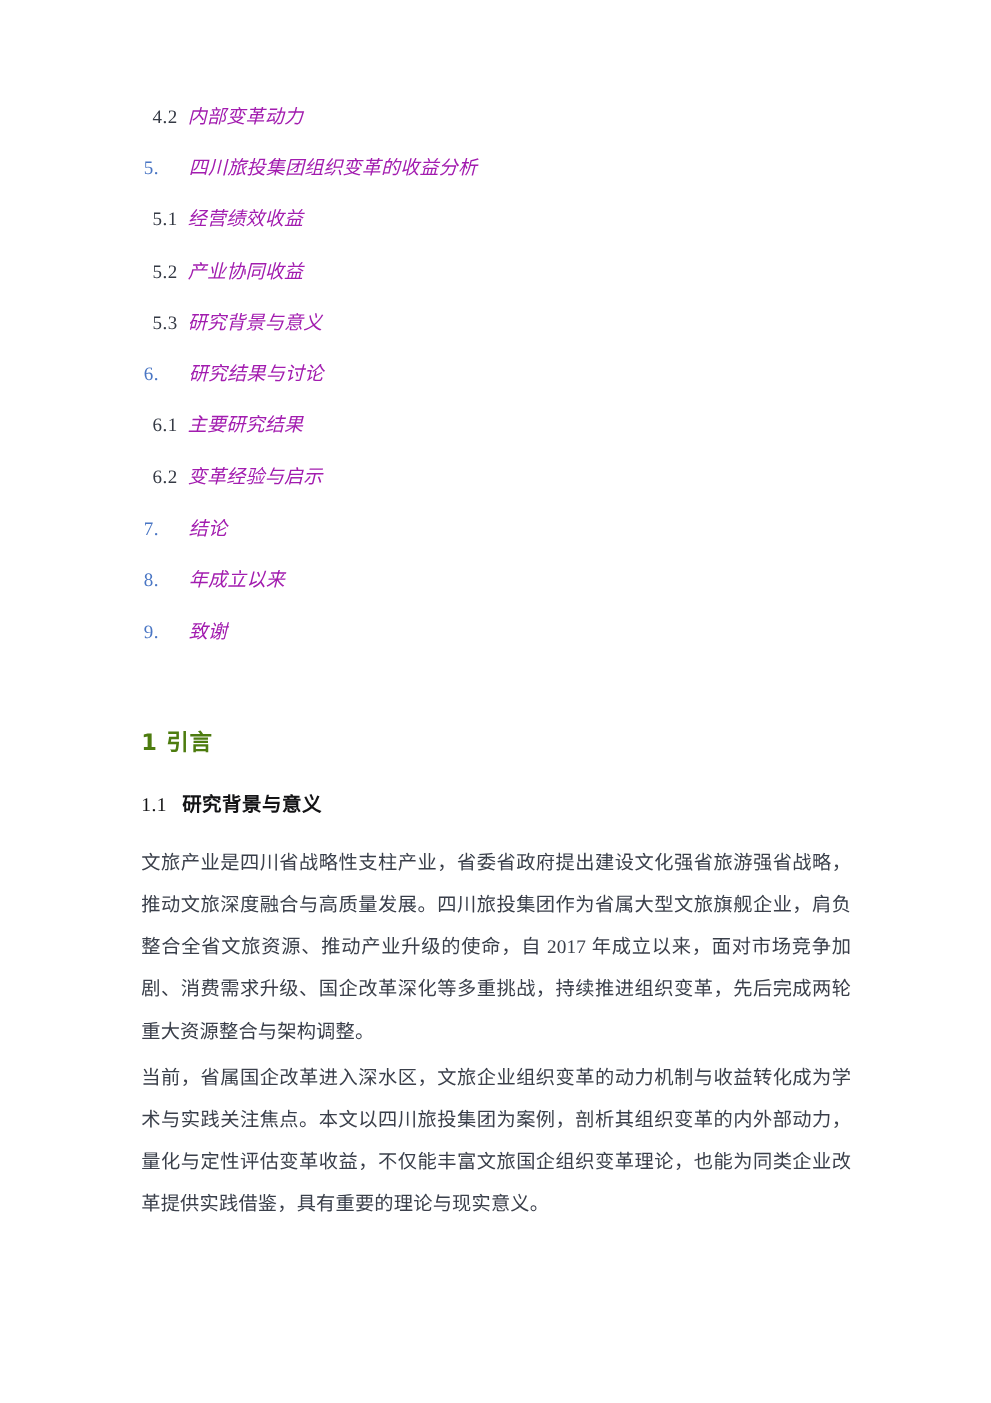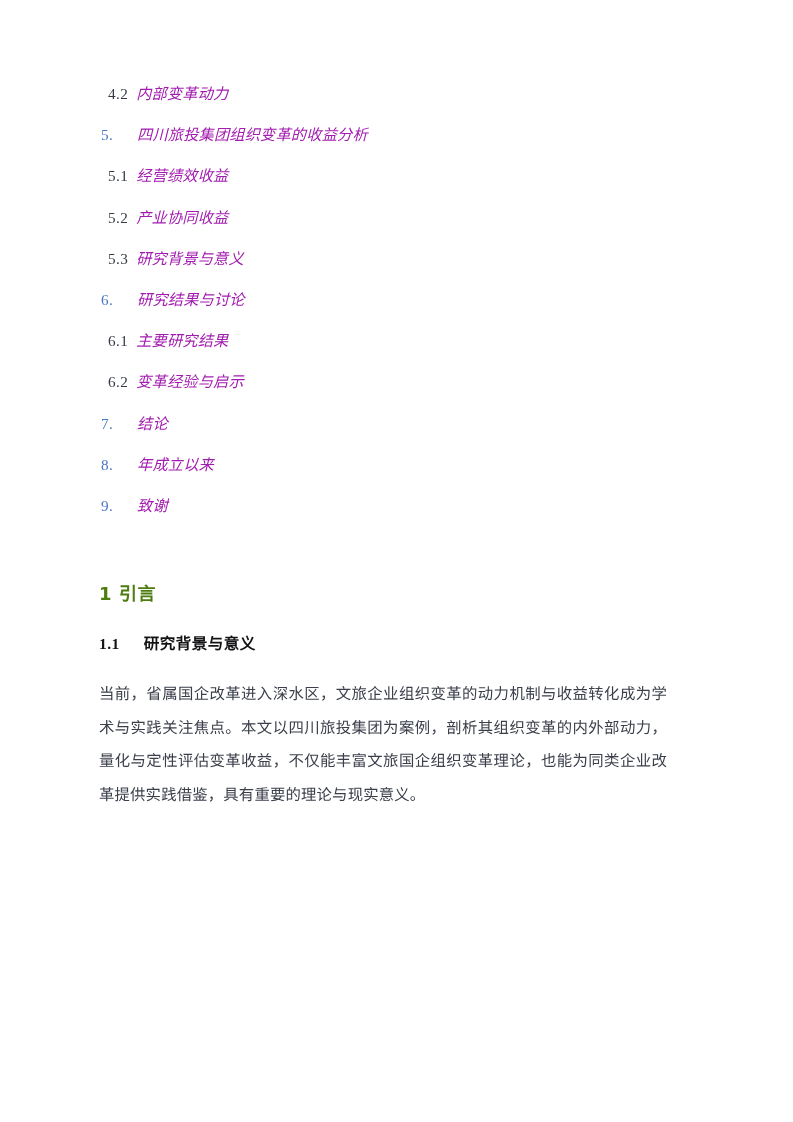--- a/index.html
+++ b/index.html
@@ -15,21 +15,21 @@
     height: 1122px;
     background: #ffffff;
     margin: 0 auto;
     overflow: hidden;
     font-family: "Liberation Serif", "DejaVu Serif", serif;
     -webkit-font-smoothing: antialiased;
   }
 
   .content {
     position: absolute;
-    left: 99px;
+    left: 113px;
     top: 86px;
     width: 568px;
   }
 
   
   .toc {
     margin: 0;
     padding: 0;
     list-style: none;
   }
@@ -93,23 +93,23 @@
     font-family: "DejaVu Sans", "Liberation Sans", sans-serif;
     font-size: 15.6px;
     font-weight: bold;
     color: #141416;
     letter-spacing: 0.4px;
     margin: 0;
     padding: 0;
   }
 
   .h2 .h-num {
-    margin-right: 24px;
-    font-family: "Liberation Serif", "DejaVu Serif", serif;
-    font-weight: bold;
+    margin-right: 12px;
+    font-family: "Liberation Serif", "DejaVu Serif", serif;
+    font-weight: normal;
   }
 
   
   .para {
     font-family: "Liberation Serif", "DejaVu Serif", serif;
     font-size: 15.4px;
     line-height: 33.6px;
     color: #3a3f4a;
     text-align: justify;
     text-justify: inter-ideograph;
@@ -197,20 +197,21 @@
     </h1>
 
     <div class="gap-h1-h2"></div>
 
     <h2 class="h2">
       <span class="h-num">1.1</span><span>研究背景与意义</span>
     </h2>
 
     <div class="gap-h2-p"></div>
 
+    <p class="para">文旅产业是四川省战略性支柱产业，省委省政府提出建设文化强省旅游强省战略，推动文旅深度融合与高质量发展。四川旅投集团作为省属大型文旅旗舰企业，肩负整合全省文旅资源、推动产业升级的使命，自 2017 年成立以来，面对市场竞争加剧、消费需求升级、国企改革深化等多重挑战，持续推进组织变革，先后完成两轮重大资源整合与架构调整。</p>
 
     <div class="gap-p-p"></div>
 
     <p class="para">当前，省属国企改革进入深水区，文旅企业组织变革的动力机制与收益转化成为学术与实践关注焦点。本文以四川旅投集团为案例，剖析其组织变革的内外部动力，量化与定性评估变革收益，不仅能丰富文旅国企组织变革理论，也能为同类企业改革提供实践借鉴，具有重要的理论与现实意义。</p>
 
     <div class="gap-p-h2"></div>
 
 
   </div>
 </div>

